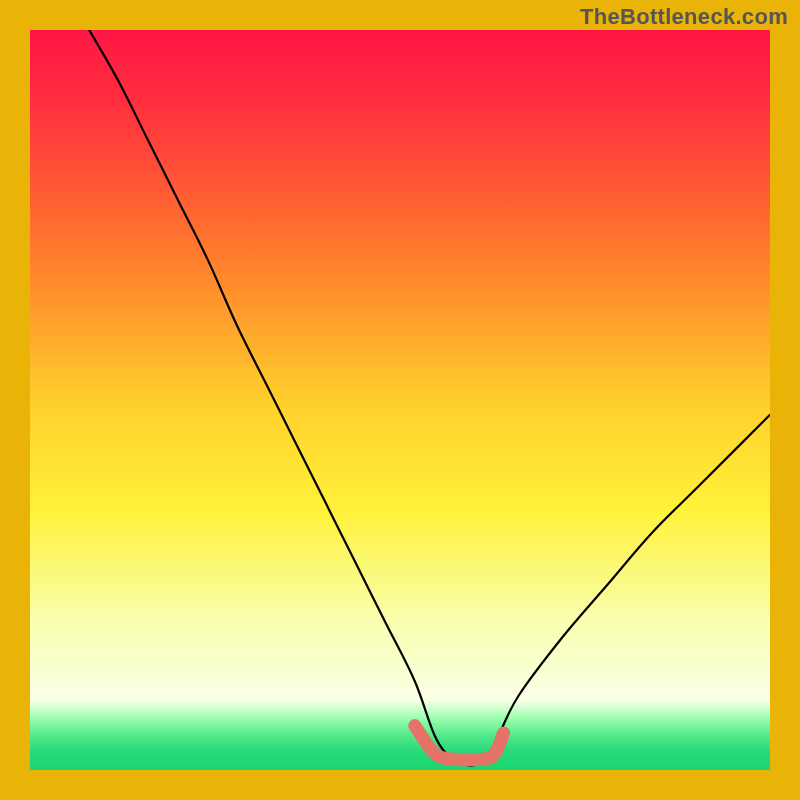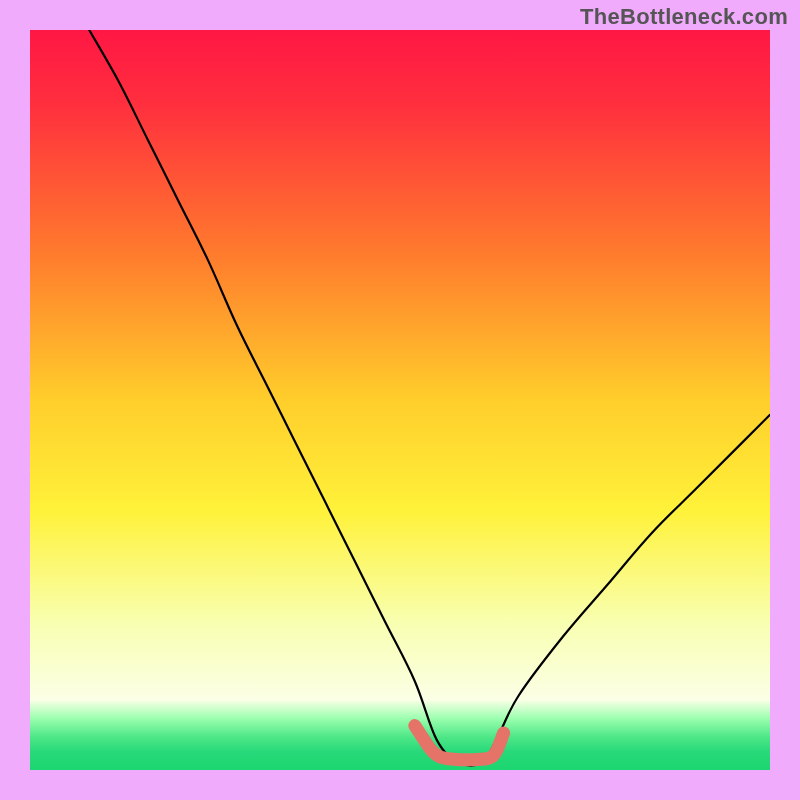--- a/index.html
+++ b/index.html
@@ -8,21 +8,21 @@
     width: 800px;
     height: 800px;
     background: #000;
     overflow: hidden;
     font-family: Arial, Helvetica, sans-serif;
   }
   .frame {
     position: relative;
     width: 800px;
     height: 800px;
-    background: #f0abfc;
+    background: #eab308;
   }
   .watermark {
     position: absolute;
     top: 4px;
     right: 12px;
     color: #555;
     font-size: 22px;
     font-weight: 600;
     letter-spacing: 0.3px;
     z-index: 10;

